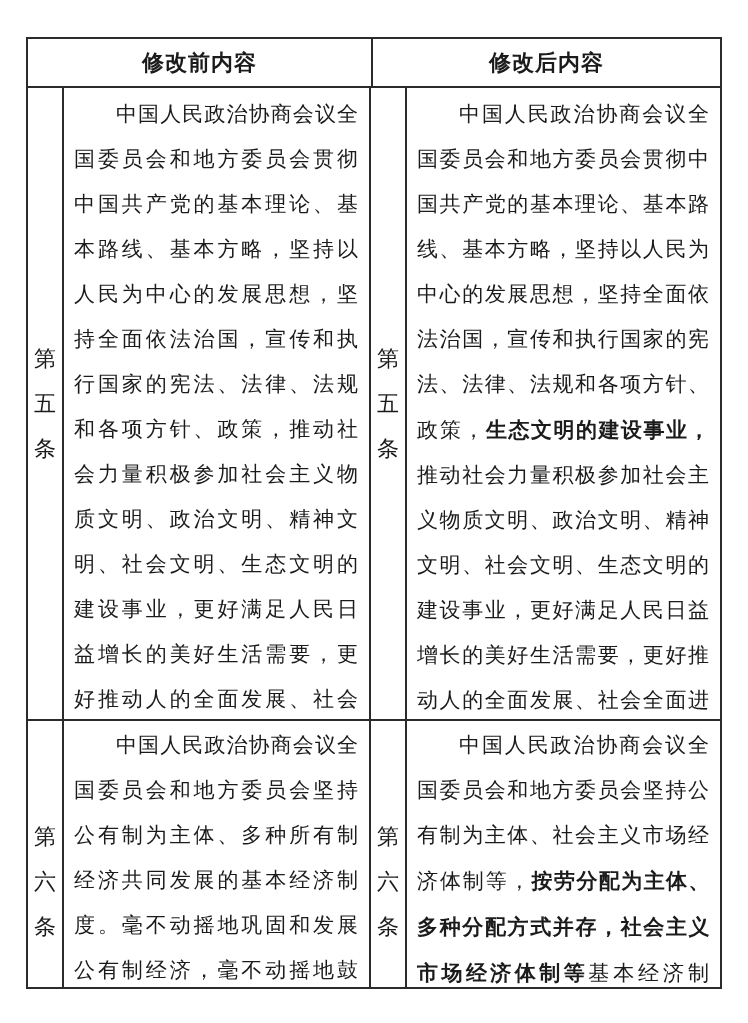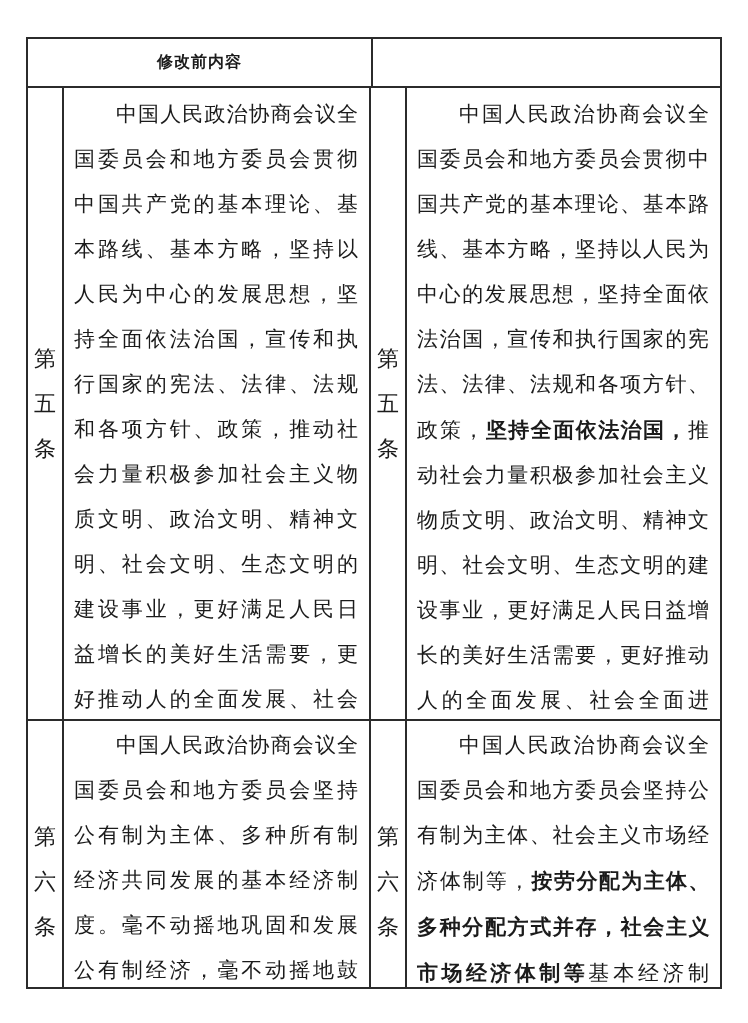--- a/index.html
+++ b/index.html
@@ -30,21 +30,21 @@
     flex: none;
     height: 47px;
     border-bottom: 2px solid #2b2b2b;
   }
   .hcell {
     display: flex;
     align-items: center;
     justify-content: center;
     font-family: "Liberation Sans", "DejaVu Sans", sans-serif;
     font-weight: bold;
-    font-size: 16px;
+    font-size: 22px;
     letter-spacing: 1px;
     box-sizing: border-box;
   }
   .hcell.left { width: 345px; border-right: 2px solid #2b2b2b; }
   .hcell.right { flex: 1; }
 
   .body-row { display: flex; flex: none; box-sizing: border-box; }
   .row-article-5 { height: 633px; border-bottom: 2px solid #2b2b2b; }
   .row-article-6 { flex: 1; }
 
@@ -86,38 +86,39 @@
   }
 </style>
 </head>
 <body>
 
 <div class="page">
   <div class="cmp-table">
 
     <div class="header-row">
       <div class="hcell left">修改前内容</div>
+      <div class="hcell right">修改后内容</div>
     </div>
 
     <div class="body-row row-article-5">
       <div class="lcell">
           <div class="vchar">第</div>
           <div class="vchar">五</div>
           <div class="vchar">条</div>
         </div>
       <div class="tcell left">
         <p><span class="seg">中国人民政治协商会议全国委员会和地方委员会贯彻中国共产党的基本理论、基本路线、基本方略，坚持以人民为中心的发展思想，坚持全面依法治国，宣传和执行国家的宪法、法律、法规和各项方针、政策，推动社会力量积极参加社会主义物质文明、政治文明、精神文明、社会文明、生态文明的建设事业，更好满足人民日益增长的美好生活需要，更好推动人的全面发展、社会全面进步。</span></p>
       </div>
       <div class="lcell">
           <div class="vchar">第</div>
           <div class="vchar">五</div>
           <div class="vchar">条</div>
         </div>
       <div class="tcell right">
-        <p><span class="seg">中国人民政治协商会议全国委员会和地方委员会贯彻中国共产党的基本理论、基本路线、基本方略，坚持以人民为中心的发展思想，坚持全面依法治国，宣传和执行国家的宪法、法律、法规和各项方针、政策，</span><span class="seg bold">坚持全面依法治国，</span><span class="seg">推动社会力量积极参加社会主义物质文明、政治文明、精神文明、社会文明、生态文明的建设事业，更好满足人民日益增长的美好生活需要，更好推动人的全面发展、社会全面进步。</span></p>
+        <p><span class="seg">中国人民政治协商会议全国委员会和地方委员会贯彻中国共产党的基本理论、基本路线、基本方略，坚持以人民为中心的发展思想，坚持全面依法治国，宣传和执行国家的宪法、法律、法规和各项方针、政策，</span><span class="seg bold">生态文明的建设事业，</span><span class="seg">推动社会力量积极参加社会主义物质文明、政治文明、精神文明、社会文明、生态文明的建设事业，更好满足人民日益增长的美好生活需要，更好推动人的全面发展、社会全面进步。</span></p>
       </div>
     </div>
 
     <div class="body-row row-article-6">
       <div class="lcell">
           <div class="vchar">第</div>
           <div class="vchar">六</div>
           <div class="vchar">条</div>
         </div>
       <div class="tcell left">

